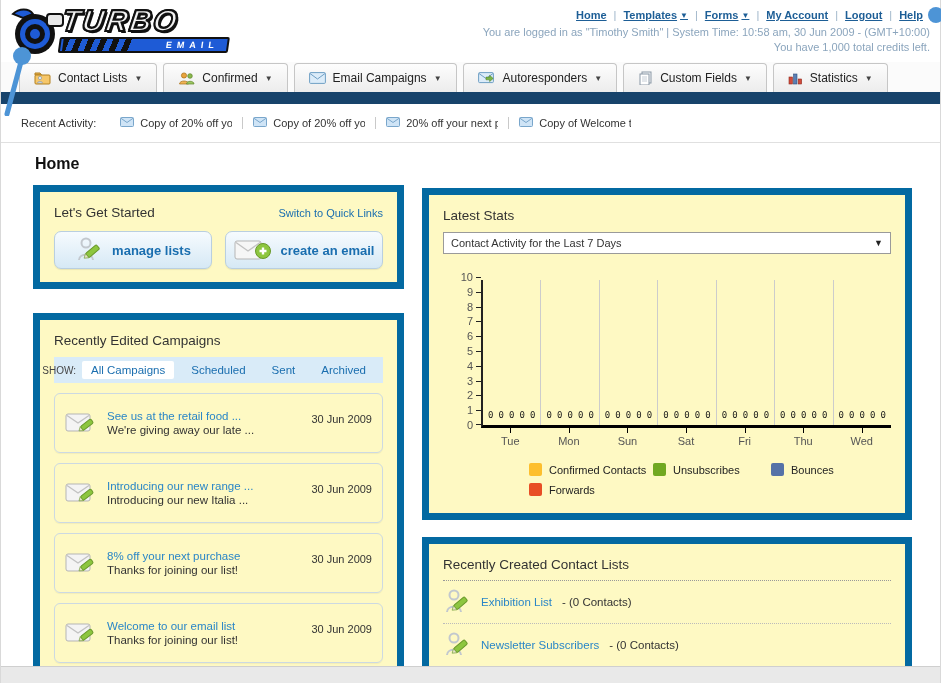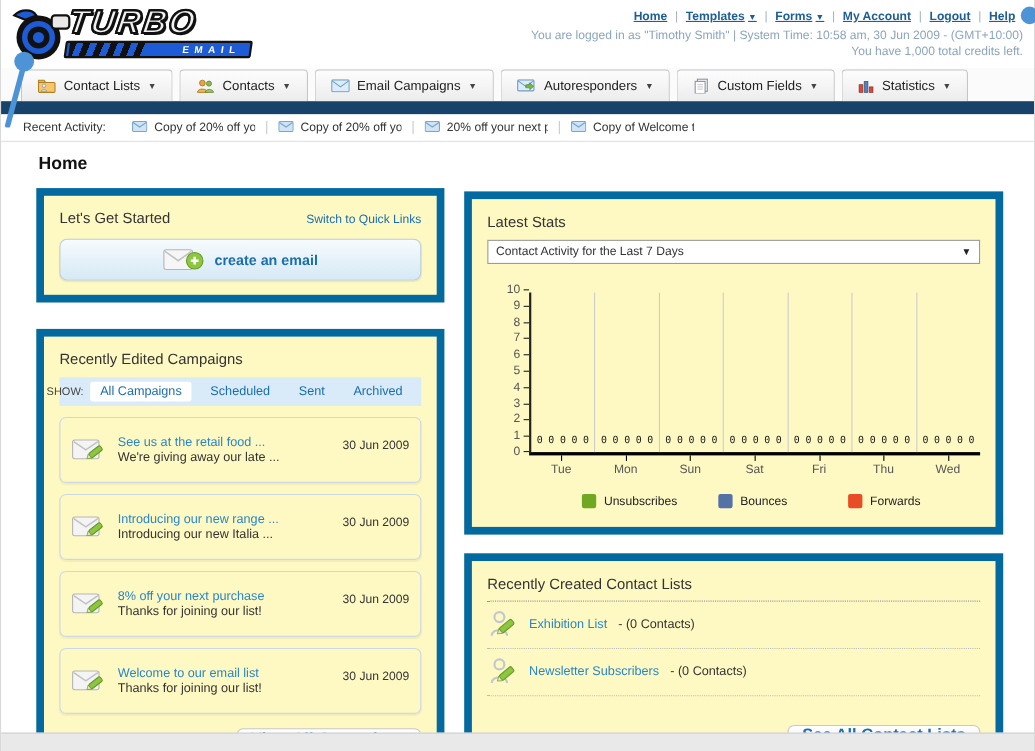--- a/index.html
+++ b/index.html
@@ -46,21 +46,21 @@
   .nav-row { padding-left: 18px; background: #fbfbfb; display: flex; align-items: flex-end; height: 30px; }
   .tab {
     display: inline-flex; align-items: center; gap: 7px; height: 29px; padding: 0 14px;
     border: 1px solid #c6c6c6; border-bottom: none; border-radius: 4px 4px 0 0; margin-right: 6px;
     background: linear-gradient(#fdfdfd, #ececec); cursor: pointer; font-size: 12px; color: #222;
   }
   .tab .tdd { font-size: 8px; color: #444; }
   .navy-bar { height: 12px; background: #17436b; }
 
   
-  .activity-row { height: 25px; display: flex; align-items: center; padding-left: 20px; border-bottom: 1px solid #e0e0e0; background: #fff; font-size: 11px; }
+  .activity-row { height: 39px; display: flex; align-items: center; padding-left: 20px; border-bottom: 1px solid #e0e0e0; background: #fff; font-size: 11px; }
   .activity-label { color: #333; margin-right: 14px; }
   .act-item { display: inline-flex; align-items: flex-start; gap: 6px; padding: 0 10px; border-right: 1px solid #c9c9c9; cursor: pointer; color: #333; }
   .act-item:last-child { border-right: none; }
   .act-item .atext { max-width: 92px; overflow: hidden; white-space: nowrap; }
 
   
   .content { padding: 8px 30px 0 32px; display: flex; gap: 18px; }
   .col-left { width: 371px; flex: 0 0 371px; }
   .col-right { width: 490px; flex: 0 0 490px; }
   .page-title { font-size: 16px; font-weight: bold; color: #111; margin: 4px 0 12px 2px; }
@@ -209,21 +209,21 @@
       </div>
       <div class="tab">
         <span class="icon-box">
           <svg width="17" height="14" viewBox="0 0 17 14">
             <circle cx="6" cy="4.5" r="2.6" fill="#e8a33d" stroke="#a86e14" stroke-width=".7"></circle>
             <path d="M1.5 13 c0-4 9-4 9 0Z" fill="#f0b456" stroke="#a86e14" stroke-width=".7"></path>
             <circle cx="12" cy="5" r="2.3" fill="#8ab94e" stroke="#5d8426" stroke-width=".7"></circle>
             <path d="M8.5 13 c0-3.6 7.5-3.6 7.5 0Z" fill="#9cc763" stroke="#5d8426" stroke-width=".7"></path>
           </svg>
         </span>
-        <span class="tlabel">Contacts</span>
+        <span class="tlabel">Confirmed</span>
         <span class="tdd">▼</span>
       </div>
       <div class="tab">
         <span class="icon-box">
           <svg width="17" height="12" viewBox="0 0 17 12">
             <rect x=".6" y=".6" width="15.8" height="10.8" rx="1" fill="#dcecf9" stroke="#6f9fc4"></rect>
             <path d="M1 1.5 L8.5 7 L16 1.5" fill="none" stroke="#6f9fc4"></path>
           </svg>
         </span>
         <span class="tlabel">Email Campaigns</span>
@@ -310,20 +310,33 @@
   <div class="content">
     <div class="col-left">
       <div class="page-title">Home</div>
 
       <div class="panel">
         <div class="gs-head">
           <span class="panel-title">Let's Get Started</span>
           <span class="gs-link">Switch to Quick Links</span>
         </div>
         <div class="gs-buttons" id="gs-buttons">
+            <div class="gs-btn">
+              <span class="icon-box">
+                <svg width="28" height="28" viewBox="0 0 28 28">
+                  <circle cx="11" cy="7" r="4.5" fill="none" stroke="#c2c8ce" stroke-width="2"></circle>
+                  <path d="M4 24 c0-7 14-7 14 0" fill="none" stroke="#c2c8ce" stroke-width="2"></path>
+                  <g transform="rotate(-40 17 16)">
+                    <rect x="11" y="13" width="14" height="5.5" rx="1.5" fill="#8dc63f" stroke="#69992a"></rect>
+                    <path d="M11 13 l-4 2.7 4 2.8Z" fill="#e8e3c9" stroke="#69992a" stroke-width=".6"></path>
+                  </g>
+                </svg>
+              </span>
+              <span>manage lists</span>
+            </div>
             <div class="gs-btn">
               <span class="icon-box">
                 <svg width="38" height="24" viewBox="0 0 38 24">
                   <rect x="1" y="3" width="26" height="18" rx="2" fill="#f6f6f6" stroke="#b5b5b5"></rect>
                   <path d="M2 4.5 L14 13 L26 4.5" fill="none" stroke="#c2c2c2" stroke-width="1.4"></path>
                   <circle cx="29" cy="13" r="7.5" fill="#8dc63f" stroke="#69992a"></circle>
                   <path d="M29 9.5 v7 M25.5 13 h7" stroke="#ffffff" stroke-width="2.4"></path>
                 </svg>
               </span>
               <span>create an email</span>
@@ -525,20 +538,24 @@
               <div class="xcell"><span class="xtick"></span>Tue</div>
               <div class="xcell"><span class="xtick"></span>Mon</div>
               <div class="xcell"><span class="xtick"></span>Sun</div>
               <div class="xcell"><span class="xtick"></span>Sat</div>
               <div class="xcell"><span class="xtick"></span>Fri</div>
               <div class="xcell"><span class="xtick"></span>Thu</div>
               <div class="xcell"><span class="xtick"></span>Wed</div>
             </div>
           <div class="legend" id="legend">
               <div class="leg-item">
+                <span class="swatch" style="background: rgb(253, 191, 45);"></span>
+                <span>Confirmed Contacts</span>
+              </div>
+              <div class="leg-item">
                 <span class="swatch" style="background: rgb(113, 168, 33);"></span>
                 <span>Unsubscribes</span>
               </div>
               <div class="leg-item">
                 <span class="swatch" style="background: rgb(85, 114, 167);"></span>
                 <span>Bounces</span>
               </div>
               <div class="leg-item">
                 <span class="swatch" style="background: rgb(232, 78, 37);"></span>
                 <span>Forwards</span>

